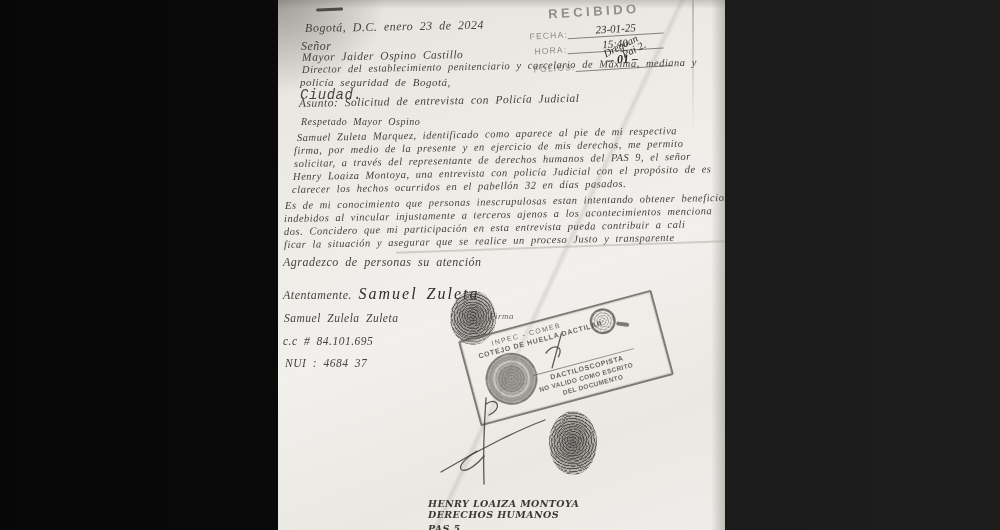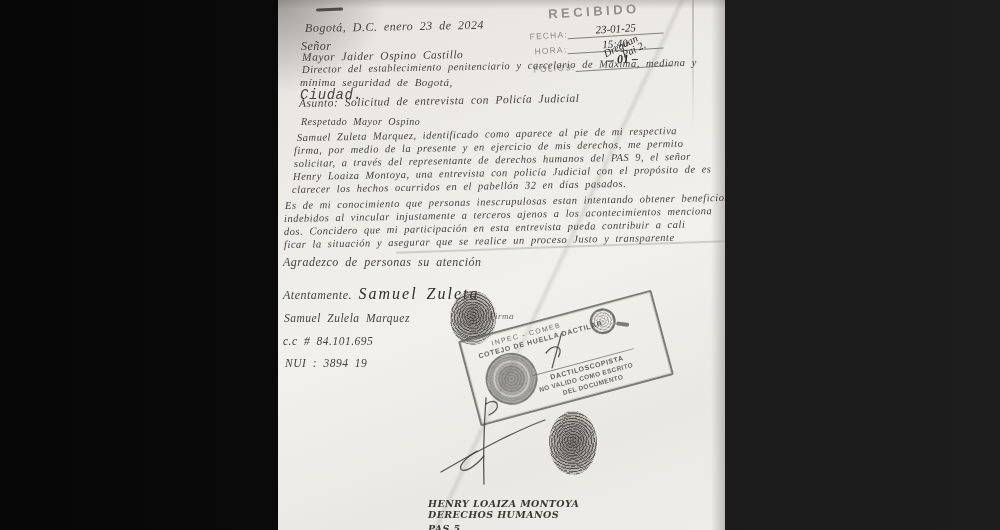--- a/index.html
+++ b/index.html
@@ -102,21 +102,21 @@
     </div>
     <div class="rnote">
       <span>Dregoan</span>
       <span class="n2">Pai 2.</span>
     </div>
 
     <div class="hw tilt" style="left:27px;top:22px;font-size:12px;">Bogotá, D.C. enero 23 de 2024</div>
     <div class="hw" style="left:23px;top:40px;font-size:12px;">Señor</div>
     <div class="hw tilt" style="left:24px;top:52px;font-size:11.5px;">Mayor Jaider Ospino Castillo</div>
     <div class="hw tilt" style="left:24px;top:65px;font-size:10.5px;">Director del establecimiento penitenciario y carcelario de Máxima, mediana y</div>
-    <div class="hw" style="left:22px;top:77px;font-size:11px;">mínima seguridad de Bogotá,</div>
+    <div class="hw" style="left:22px;top:77px;font-size:11px;">policía seguridad de Bogotá,</div>
     <div class="hw" style="left:22px;top:88px;font-size:14px;font-family:Liberation Mono, monospace;">Ciudad.</div>
     <div class="hw tilt" style="left:21px;top:98px;font-size:11.5px;">Asunto: Solicitud de entrevista con Policía Judicial</div>
 
     <div class="hw" style="left:23px;top:117px;font-size:10px;">Respetado Mayor Ospino</div>
 
     <div class="hw tilt" style="left:19px;top:133px;font-size:10.5px;">Samuel Zuleta Marquez, identificado como aparece al pie de mi respectiva</div>
     <div class="hw tilt" style="left:16px;top:146px;font-size:10.5px;">firma, por medio de la presente y en ejercicio de mis derechos, me permito</div>
     <div class="hw tilt" style="left:16px;top:159px;font-size:10.5px;">solicitar, a través del representante de derechos humanos del PAS 9, el señor</div>
     <div class="hw tilt" style="left:15px;top:172px;font-size:10.5px;">Henry Loaiza Montoya, una entrevista con policía Judicial con el propósito de es</div>
     <div class="hw tilt" style="left:14px;top:185px;font-size:10.5px;">clarecer los hechos ocurridos en el pabellón 32 en días pasados.</div>
@@ -125,23 +125,23 @@
     <div class="hw tilt" style="left:6px;top:214px;font-size:10.5px;">indebidos al vincular injustamente a terceros ajenos a los acontecimientos menciona</div>
     <div class="hw tilt" style="left:6px;top:227px;font-size:10.5px;">dos. Concidero que mi participación en esta entrevista pueda contribuir a cali</div>
     <div class="hw tilt" style="left:6px;top:240px;font-size:10.5px;">ficar la situación y asegurar que se realice un proceso Justo y transparente</div>
 
     <div class="hw" style="left:5px;top:256px;font-size:12px;">Agradezco de personas su atención</div>
 
     <div class="hw" style="left:5px;top:286px;font-size:12px;">
       <span>Atentamente.</span>
       <span style="font-size:16px;letter-spacing:2px;color:#302e2b;">Samuel Zuleta</span>
     </div>
-    <div class="hw" style="left:6px;top:313px;font-size:11.5px;">Samuel Zulela Marquez</div>
+    <div class="hw" style="left:6px;top:313px;font-size:11.5px;">Samuel Zulela Zuleta</div>
     <div class="hw" style="left:5px;top:336px;font-size:11.5px;">c.c # 84.101.695</div>
-    <div class="hw" style="left:7px;top:358px;font-size:11.5px;">NUI : 3894 19</div>
+    <div class="hw" style="left:7px;top:358px;font-size:11.5px;">NUI : 4684 37</div>
     <div class="hw" style="left:211px;top:312px;font-size:9px;color:#6b6964;">Firma</div>
 
     <div class="fp" style="left:172px;top:291px;width:46px;height:54px;"></div>
     <div class="fp" style="left:271px;top:411px;width:48px;height:64px;"></div>
 
     <div class="dstamp">
       <div class="t1">INPEC - COMEB</div>
       <div class="t2">COTEJO DE HUELLA DACTILAR</div>
       <div class="seal"></div>
       <div class="mag"></div>

